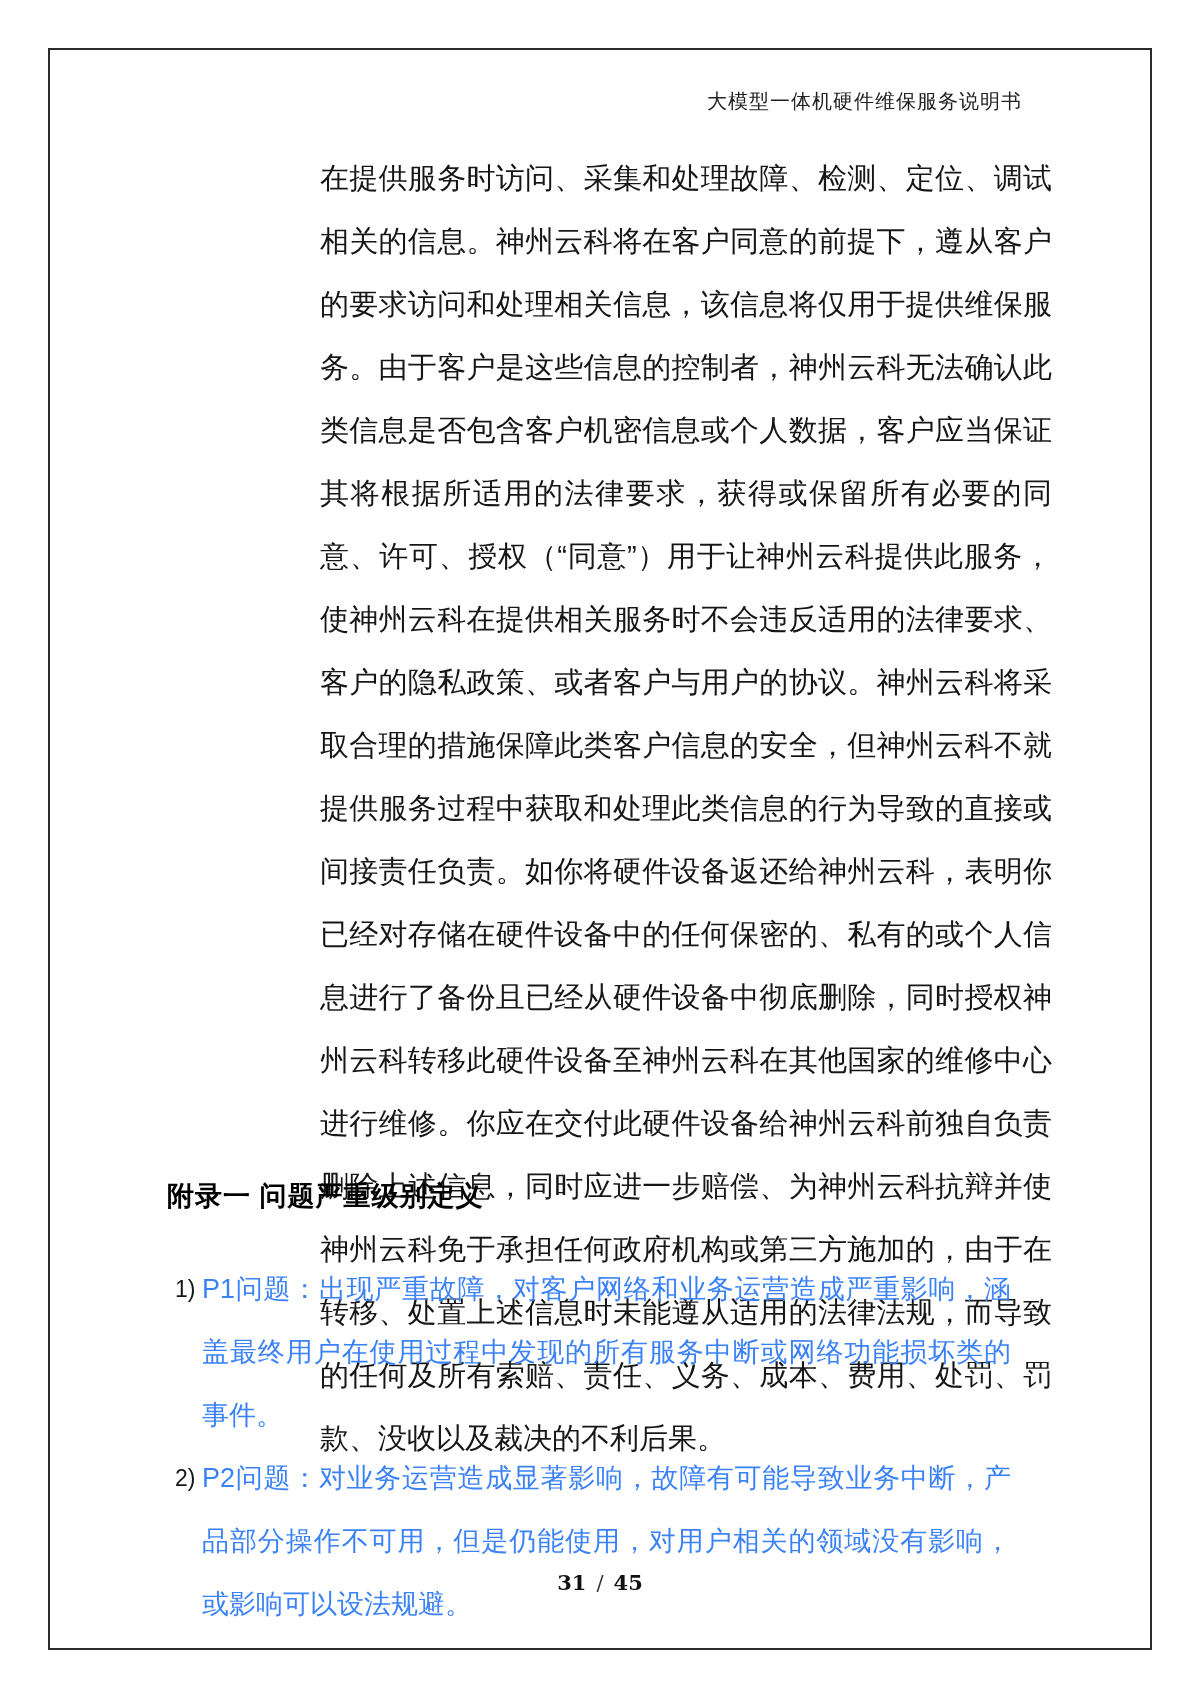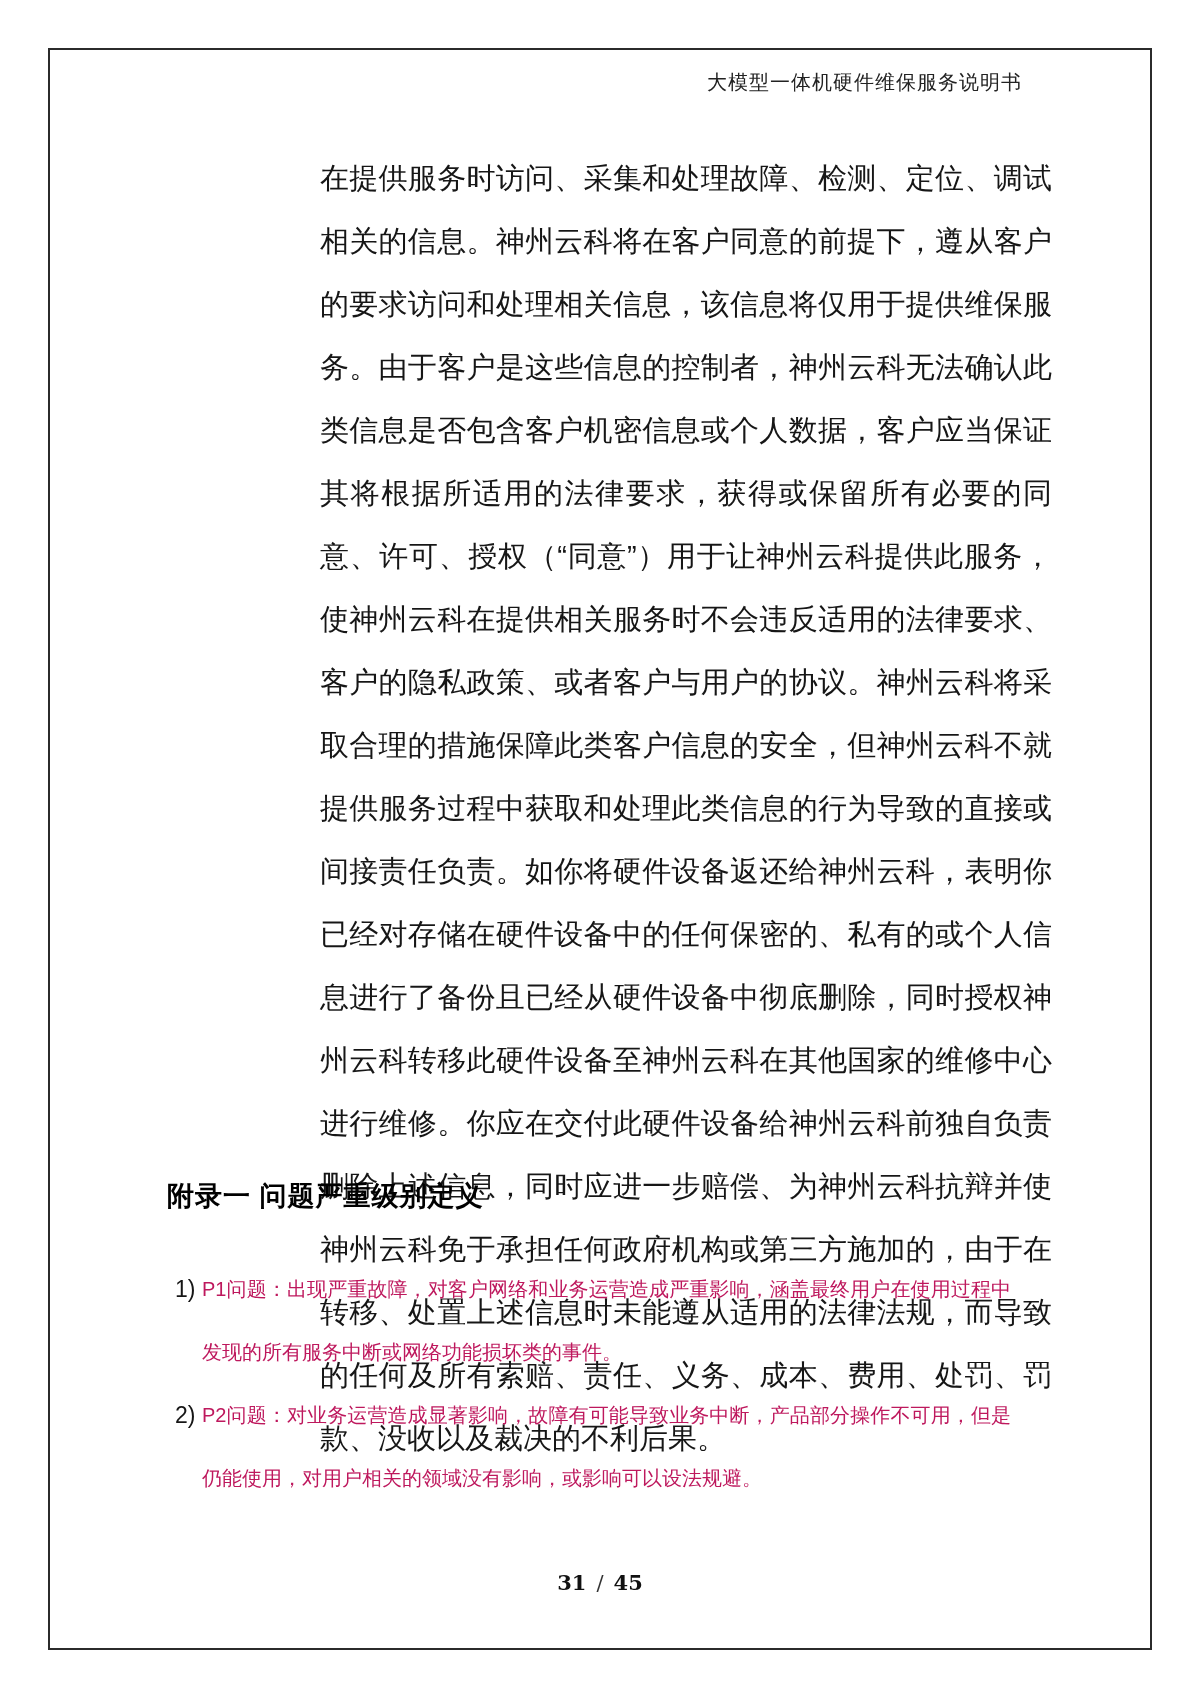--- a/index.html
+++ b/index.html
@@ -20,21 +20,21 @@
     position: absolute;
     left: 48px;
     top: 48px;
     width: 1104px;
     height: 1602px;
     border: 2px solid #2b2b2b;
     box-sizing: border-box;
   }
   .header-title {
     position: absolute;
-    top: 69px;
+    top: 88px;
     right: 178px;
     font-family: "DejaVu Serif", "Liberation Serif", serif;
     font-size: 20px;
     letter-spacing: 1px;
     color: #222222;
     white-space: nowrap;
   }
   .body-paragraph {
     position: absolute;
     left: 280px;
@@ -67,24 +67,24 @@
     align-items: flex-start;
   }
   .list-marker {
     flex: 0 0 27px;
     font-size: 23px;
     line-height: 63px;
     color: #161616;
   }
   .list-text {
     flex: 1 1 auto;
-    font-size: 20px;
+    font-size: 27px;
     line-height: 63px;
     text-align: justify;
-    color: #be185d;
+    color: #3b82f6;
   }
   .page-footer {
     position: absolute;
     left: 0;
     top: 1570px;
     width: 100%;
     text-align: center;
     font-family: "DejaVu Serif", "Liberation Serif", serif;
     font-size: 21px;
     color: #111111;

